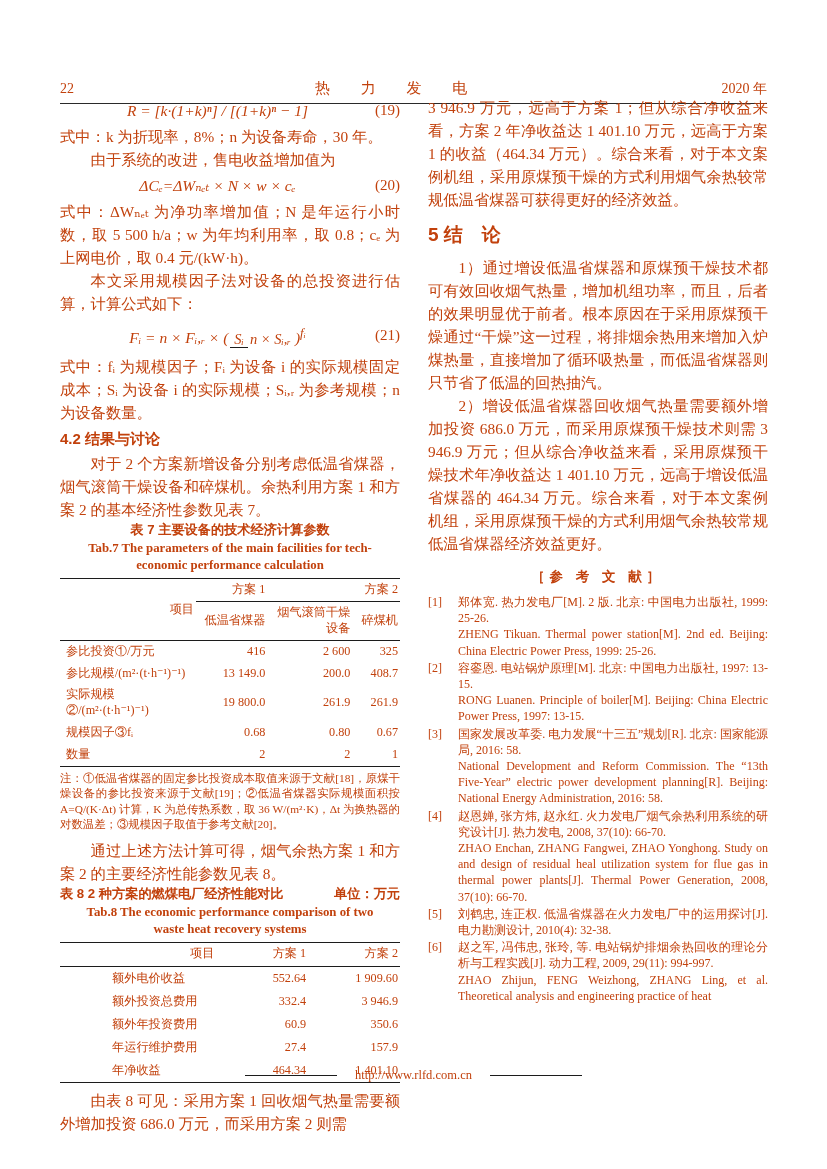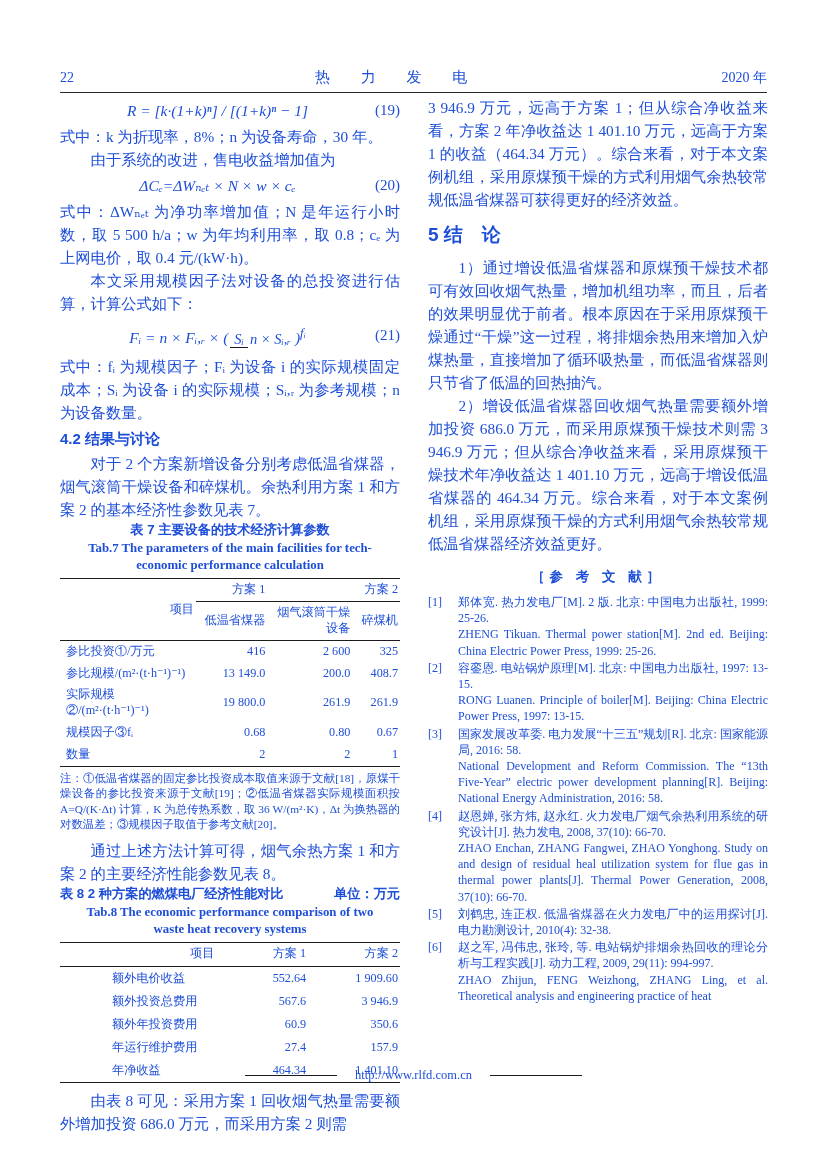--- a/index.html
+++ b/index.html
@@ -1,33 +1,33 @@
 <!DOCTYPE html>
 <html lang="zh"><head>
 <meta charset="utf-8">
 <style>
   html,body{margin:0;padding:0;background:#ffffff;}
   .page{
     position:relative;
     width:827px;height:1169px;
     background:#fff;
-    color:#1d4ed8;
+    color:#c2410c;
     font-family:"Liberation Serif","DejaVu Serif",serif;
     overflow:hidden;
     box-sizing:border-box;
   }
   
   .runhead{
     position:absolute;top:68px;left:60px;right:60px;
     display:flex;align-items:baseline;justify-content:space-between;
     font-size:14px;
     border-bottom:1.2px solid #2a2a2a;
     padding-bottom:5px;
   }
-  .runhead .jtitle{letter-spacing:0.9em;font-size:15px;}
+  .runhead .jtitle{letter-spacing:0.9em;font-size:15px;margin-top:11px;}
   
   .cols{
     position:absolute;top:96px;left:60px;right:60px;bottom:70px;
     display:flex;gap:28px;
   }
   .col{width:340px;flex:0 0 340px;}
   .body-text{font-size:15.3px;line-height:23px;text-align:justify;}
   p{margin:0;}
   .indent{text-indent:2em;}
   
@@ -198,21 +198,21 @@
           <th>方案 1</th>
           <th>方案 2</th>
         </tr>
         <tr>
           <td class="lbl">额外电价收益</td>
           <td>552.64</td>
           <td>1 909.60</td>
         </tr>
         <tr>
           <td class="lbl">额外投资总费用</td>
-          <td>567.6</td>
+          <td>332.4</td>
           <td>3 946.9</td>
         </tr>
         <tr>
           <td class="lbl">额外年投资费用</td>
           <td>60.9</td>
           <td>350.6</td>
         </tr>
         <tr>
           <td class="lbl">年运行维护费用</td>
           <td>27.4</td>

